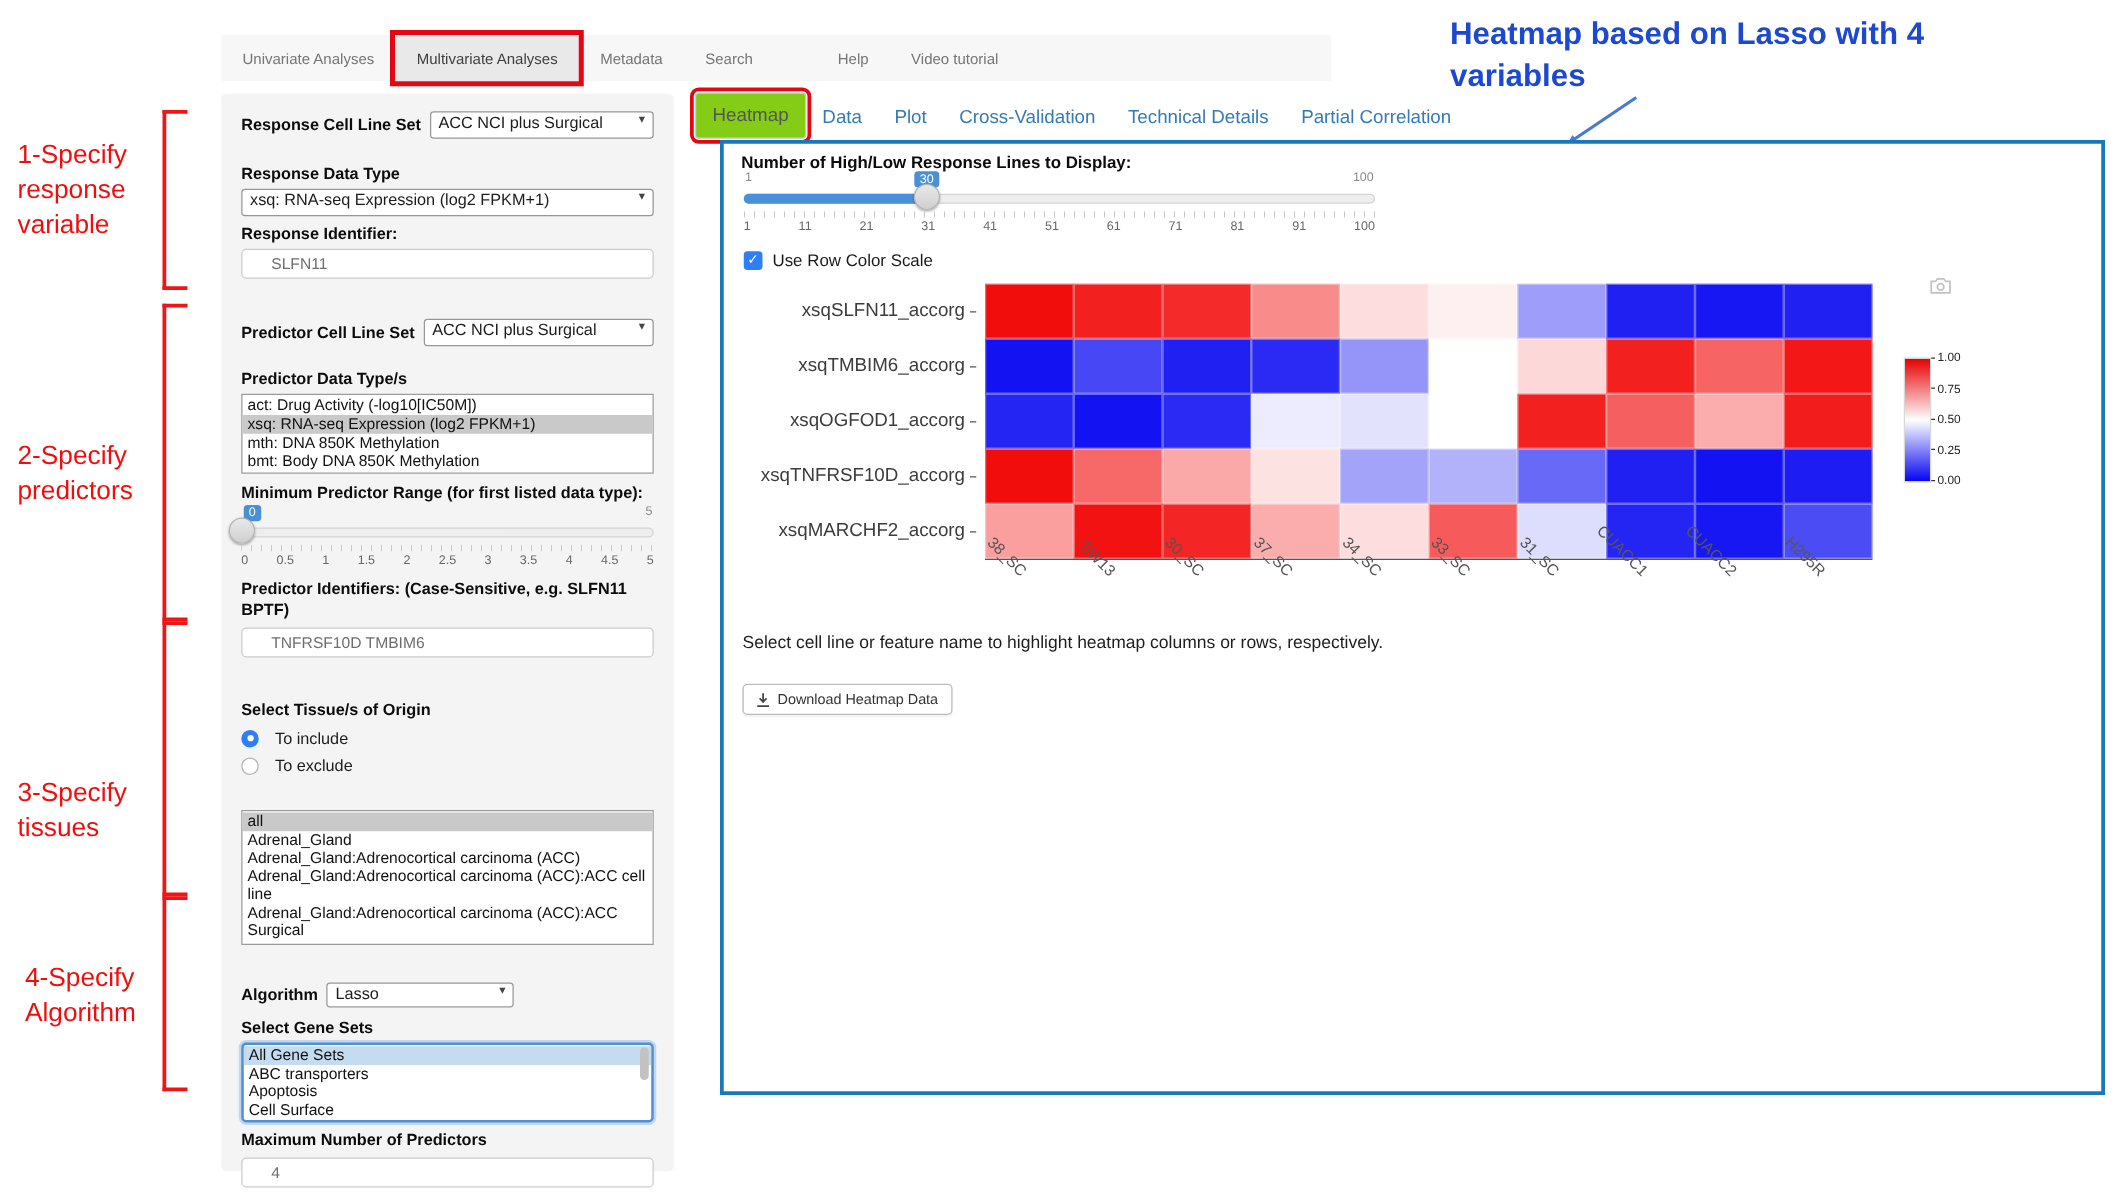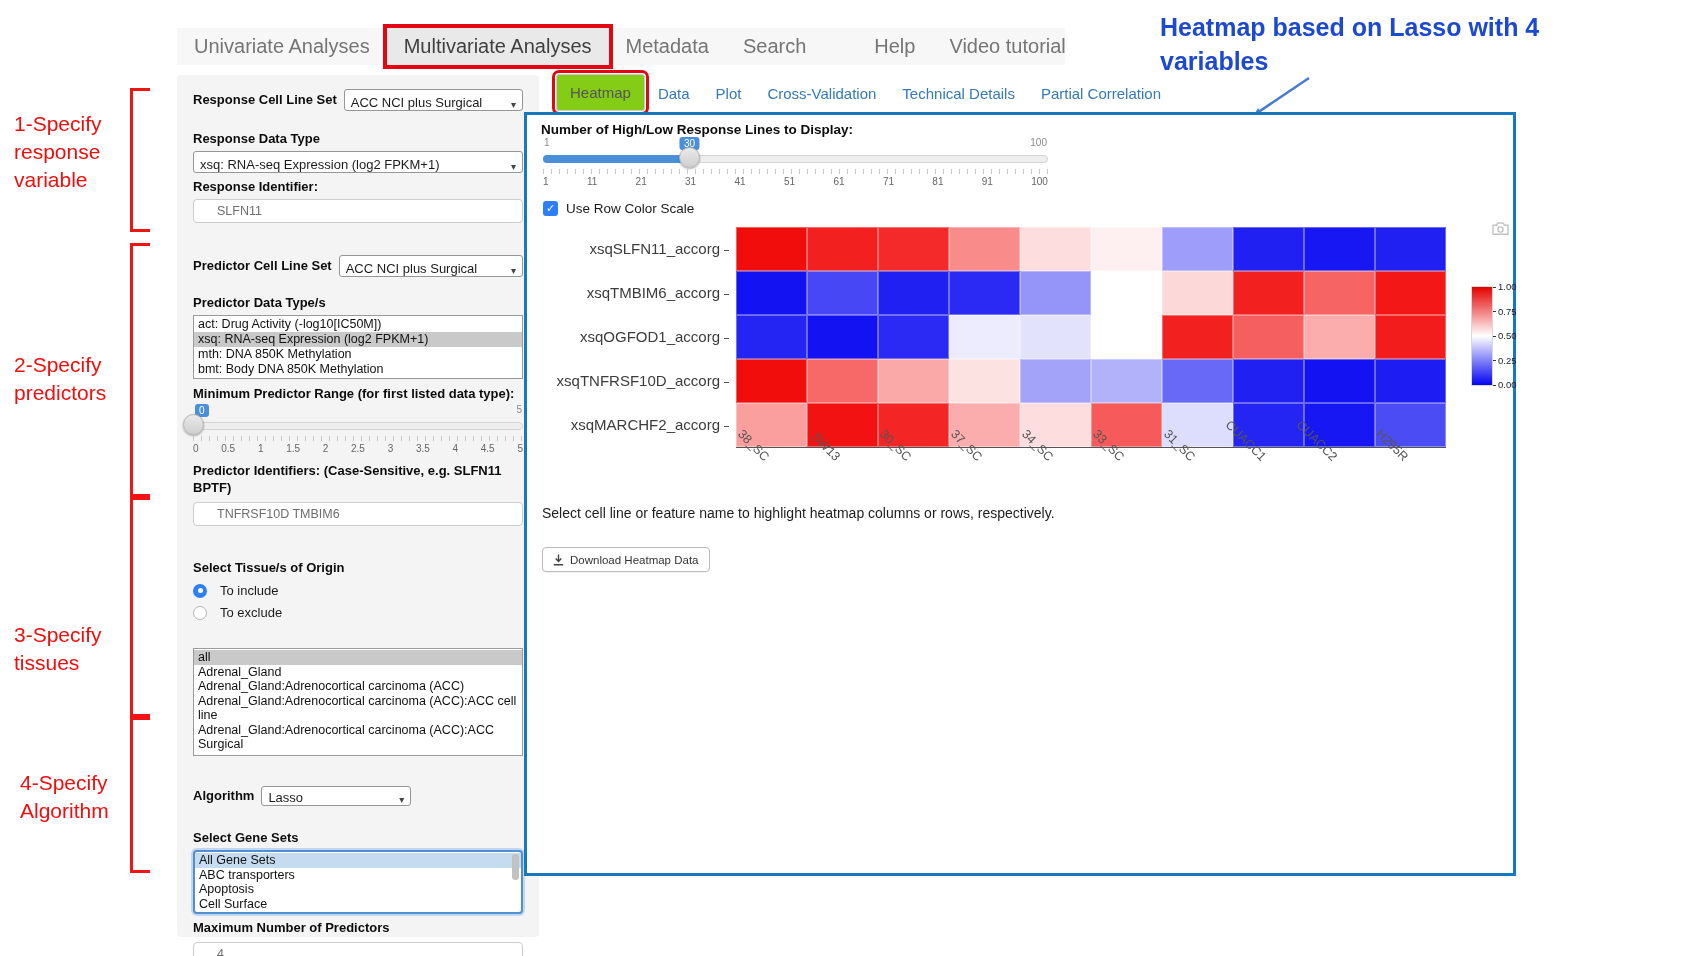--- a/index.html
+++ b/index.html
@@ -1,21 +1,21 @@
 <!DOCTYPE html>
 <html><head>
 <meta charset="utf-8">
 <style>
   html,body{margin:0;padding:0;background:#fff;}
   body{font-family:"Liberation Sans","DejaVu Sans",sans-serif;color:#222;}
   .page{position:relative;width:1700px;height:956px;background:#fff;overflow:hidden;}
 
   
   .topnav{position:absolute;left:177px;top:28px;width:888px;height:37px;background:#f7f7f7;display:flex;align-items:stretch;}
-  .navitem{display:flex;align-items:center;padding:0 17px;font-size:20px;color:#757575;cursor:pointer;white-space:nowrap;}
+  .navitem{display:flex;align-items:center;padding:0 17px;font-size:12px;color:#757575;cursor:pointer;white-space:nowrap;}
   .navitem.active{background:#e9e9e9;color:#3f3f3f;}
   .navitem.boxed{outline:4px solid #e30613;}
   .navitem:nth-child(5){margin-left:34px;}
 
   
   .blue-note{position:absolute;left:1160px;top:10px;width:460px;font-size:25px;font-weight:bold;color:#1c49cf;line-height:34px;}
   .note-arrow{position:absolute;left:1243px;top:72px;}
   .step{position:absolute;color:#ef0e0e;font-size:21px;line-height:28px;}
   .step1{left:14px;top:110px;}
   .step2{left:14px;top:351px;}
@@ -25,32 +25,32 @@
   .b1{top:88px;height:138px;}
   .b2{top:243px;height:248px;}
   .b3{top:497px;height:214px;}
   .b4{top:717px;height:150px;}
 
   
   .sidebar{position:absolute;left:177px;top:75px;width:362px;height:862px;background:#f4f4f4;border-radius:4px;padding:14px 16px;box-sizing:border-box;font-size:13px;}
   .blab{font-weight:bold;color:#0c0c0c;line-height:16px;}
   .frow{display:flex;align-items:center;gap:7px;}
   .grow{flex:1;}
-  .select{background:#fff;border:1px solid #979797;border-radius:3px;height:20px;display:flex;align-items:flex-end;justify-content:space-between;padding:0 6px;font-size:13px;color:#1c1c1c;white-space:nowrap;overflow:hidden;}
+  .select{background:#fff;border:1px solid #979797;border-radius:3px;height:20px;display:flex;align-items:flex-start;justify-content:space-between;padding:0 6px;font-size:13px;color:#1c1c1c;white-space:nowrap;overflow:hidden;}
   .chev{font-size:10px;color:#444;margin-left:5px;}
   .input{background:#fff;border:1px solid #ccc;border-radius:4px;height:22px;padding:0 23px;color:#6e6e6e;display:flex;align-items:center;font-size:12.5px;}
   .listbox{border:1px solid #9a9a9a;background:#fff;padding:1px 0;font-size:12.5px;position:relative;overflow:hidden;}
   .listbox .opt{padding:0 4px;line-height:15px;white-space:nowrap;overflow:hidden;color:#111;}
   .listbox .opt.sel{background:#c9c9c9;}
   .listbox.wrapopts .opt{white-space:normal;line-height:14.5px;}
   .listbox.blue-ring{border:2px solid #4f90d0;border-radius:4px;box-shadow:0 0 0 2px rgba(100,160,230,.35);}
   .listbox.blue-ring .opt{line-height:14.5px;}
   .listbox.blue-ring .opt.sel{background:#c5dcf0;}
   .scroll-thumb{position:absolute;right:2px;top:2px;width:7px;height:26px;background:#c2c2c2;border-radius:4px;}
-  .mt4{margin-top:4px;} .mt6{margin-top:6px;} .mt8{margin-top:24px;} .mt18{margin-top:18px;}
+  .mt4{margin-top:4px;} .mt6{margin-top:6px;} .mt8{margin-top:8px;} .mt18{margin-top:18px;}
   .mt20{margin-top:20px;} .mt28{margin-top:28px;} .mt30{margin-top:30px;} .mt32{margin-top:32px;} .mt34{margin-top:34px;}
   .radio-row{display:flex;align-items:center;gap:13px;margin-top:7px;color:#1c1c1c;}
   .radio{width:14px;height:14px;border-radius:50%;box-sizing:border-box;background:#fff;border:1px solid #b5b5b5;position:relative;}
   .radio.on{background:#2e7ef7;border:none;}
   .radio.on::after{content:"";position:absolute;left:4.5px;top:4.5px;width:5px;height:5px;border-radius:50%;background:#fff;}
 
   
   .irs{position:relative;height:52px;}
   .irs-line{position:absolute;top:16px;left:0;right:0;height:8px;background:#eee;border:1px solid #d4d4d4;border-radius:6px;box-sizing:border-box;}
   .irs-bar{position:absolute;top:16px;left:0;height:8px;background:#4a90d9;border-radius:6px 0 0 6px;}
@@ -58,21 +58,21 @@
   .irs-tip{position:absolute;top:-2px;background:#4a90d9;color:#fff;font-size:10px;line-height:13px;padding:0 4px;border-radius:3px;}
   .irs-min,.irs-max{position:absolute;top:-2px;font-size:10px;color:#8a8a8a;}
   .irs-min{left:1px;} .irs-max{right:1px;}
   .irs-ticks{position:absolute;left:0;right:0;top:30px;height:5px;background-image:repeating-linear-gradient(90deg,#c8c8c8 0,#c8c8c8 1px,transparent 1px,transparent 8px);}
   .irs-labels{position:absolute;left:0;right:0;top:37px;display:flex;justify-content:space-between;font-size:10px;color:#666;}
 
   
   .tabbar{position:absolute;left:556px;top:74px;display:flex;align-items:flex-end;font-size:15px;}
   .tab{padding:9px 13px;color:#337ab7;cursor:pointer;white-space:nowrap;}
   .tab.active{color:#555;background:#84cc16;border:1px solid #ccc;border-radius:3px;outline:3px solid #e30613;outline-offset:1px;}
-  .panel{position:absolute;left:524px;top:112px;width:992px;height:764px;border:3px solid #1878bd;background:#fff;box-sizing:border-box;}
+  .panel{position:absolute;left:576px;top:112px;width:1108px;height:764px;border:3px solid #1878bd;background:#fff;box-sizing:border-box;}
   .p-label{position:absolute;left:14px;top:7px;font-weight:bold;font-size:13.5px;color:#0c0c0c;}
   .p-slider{position:absolute;left:16px;top:24px;width:505px;}
   .p-check{position:absolute;left:16px;top:86px;display:flex;gap:8px;align-items:center;font-size:13.5px;color:#1a1a1a;}
   .checkbox{width:15px;height:15px;border-radius:3px;background:#2e7ef7;color:#fff;font-size:11px;line-height:15px;text-align:center;font-weight:bold;}
 
   
   .heatmap-wrap{position:absolute;left:209px;top:112px;}
   .hm-grid{position:relative;width:710px;height:220px;}
   .hm-grid::after{content:"";position:absolute;left:0;right:0;bottom:-1px;height:1px;background:#555;}
   .hm-cell{position:absolute;width:71px;height:44px;box-shadow:inset 0 0 0 1px rgba(255,255,255,.35);}

